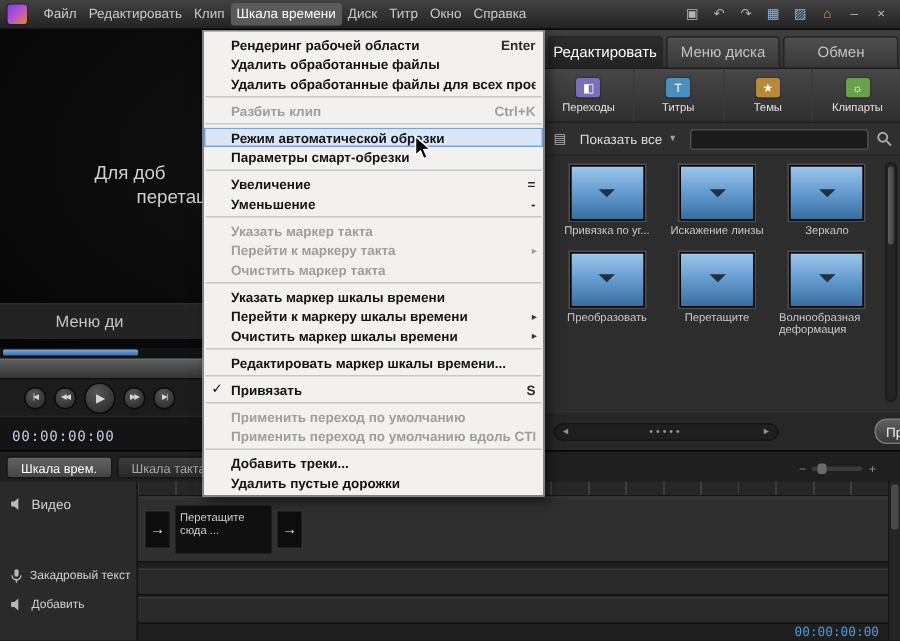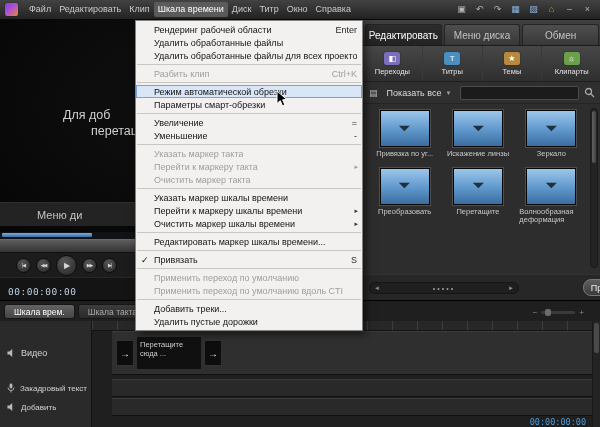--- a/index.html
+++ b/index.html
@@ -13,21 +13,21 @@
   .menubar{display:flex;align-items:center;height:100%;}
   .mitem{font-size:9px;color:#c9c9c9;padding:0 4px;height:15px;line-height:15px;border-radius:2px;white-space:nowrap;}
   .mitem.open{background:#5b5b5b;color:#fff;}
   .tb-icons{margin-left:auto;display:flex;align-items:center;gap:5px;padding-right:6px;}
   .tbicon{min-width:13px;height:13px;font-size:9px;line-height:13px;text-align:center;color:#b5b5b5;}
   .tbicon[data-name="home-icon"]{color:#e2a23c;}
   .tbicon[data-name="organizer-icon"],.tbicon[data-name="photos-icon"]{color:#8ab4dd;}
 
   
   .dropdown{position:absolute;left:135px;top:20px;width:228px;background:#f2f1ef;border:1px solid #828282;box-shadow:3px 3px 8px rgba(0,0,0,.55);z-index:50;padding:2px 0;}
-  .mi{display:flex;align-items:center;height:13px;padding:0 5px 0 18px;position:relative;font-size:9px;color:#141414;white-space:nowrap;}
+  .mi{display:flex;align-items:center;height:13px;padding:0 5px 0 18px;position:relative;font-size:9px;color:#141414;white-space:nowrap;font-weight:bold;}
   .mi .lbl{overflow:hidden;}
   .mi .sc{margin-left:auto;padding-left:10px;color:#2a2a2a;}
   .mi .sub{position:absolute;right:4px;top:3px;font-size:7px;color:#3a3a3a;}
   .mi .check{position:absolute;left:5px;font-size:9px;color:#111;}
   .mi.disabled{color:#9e9e9e;}
   .mi.disabled .sc,.mi.disabled .sub{color:#9e9e9e;}
   .mi.hl{background:#d8e6f8;box-shadow:inset 0 0 0 1px #7aa2d4;}
   .msep{height:1px;background:#c9c7c3;margin:2px 1px;}
 
   
@@ -79,21 +79,21 @@
   .timeline{position:absolute;left:0;top:300px;width:600px;height:127px;background:#1f1f1f;border-top:1px solid #000;}
   .ttabs{position:absolute;left:4px;top:3px;display:flex;gap:3px;}
   .ttab{height:15px;padding:0 9px;display:flex;align-items:center;font-size:8.5px;color:#a8a8a8;background:linear-gradient(#3c3c3c,#2a2a2a);border:1px solid #161616;border-radius:3px;white-space:nowrap;}
   .ttab.active{background:linear-gradient(#636363,#454545);color:#fff;}
   .zoom{position:absolute;right:16px;top:7px;display:flex;align-items:center;gap:4px;color:#8b8b8b;font-size:8px;}
   .zbar{width:34px;height:3px;background:#3a3a3a;border-radius:2px;position:relative;}
   .zknob{position:absolute;left:4px;top:-2px;width:6px;height:7px;background:#6b6b6b;border-radius:2px;}
   .ruler{position:absolute;left:92px;top:20px;width:500px;height:10px;background:#272727;background-image:repeating-linear-gradient(90deg,#3e3e3e 0,#3e3e3e 1px,transparent 1px,transparent 25px);border-bottom:1px solid #141414;}
   .labelcol{position:absolute;left:0;top:20px;width:92px;height:107px;background:#2a2a2a;border-right:1px solid #121212;}
   .trow{position:absolute;left:0;display:flex;width:592px;}
-  .trow .thead{width:112px;display:flex;align-items:center;gap:5px;padding-left:7px;color:#d2d2d2;}
+  .trow .thead{width:92px;display:flex;align-items:flex-start;gap:5px;padding-left:7px;color:#d2d2d2;}
   .trow .tbody{position:relative;flex:1;border-top:1px solid #3a3a3a;border-bottom:1px solid #101010;}
   .trow-video{top:30px;height:44px;}
   .trow-video .thead{font-size:9px;}
   .trow-video .tbody{background:#2f2f2f;}
   .trow-voice{top:78px;height:18px;}
   .trow-sound{top:97px;height:18px;}
   .trow-voice .thead,.trow-sound .thead{font-size:8px;}
   .trow-voice .tbody,.trow-sound .tbody{background:#292929;}
   .arrowbox{position:absolute;top:8px;width:18px;height:26px;background:#0d0d0d;border:1px solid #333;color:#e8e8e8;font-size:10px;display:flex;align-items:center;justify-content:center;}
   .ab1{left:4px;}

